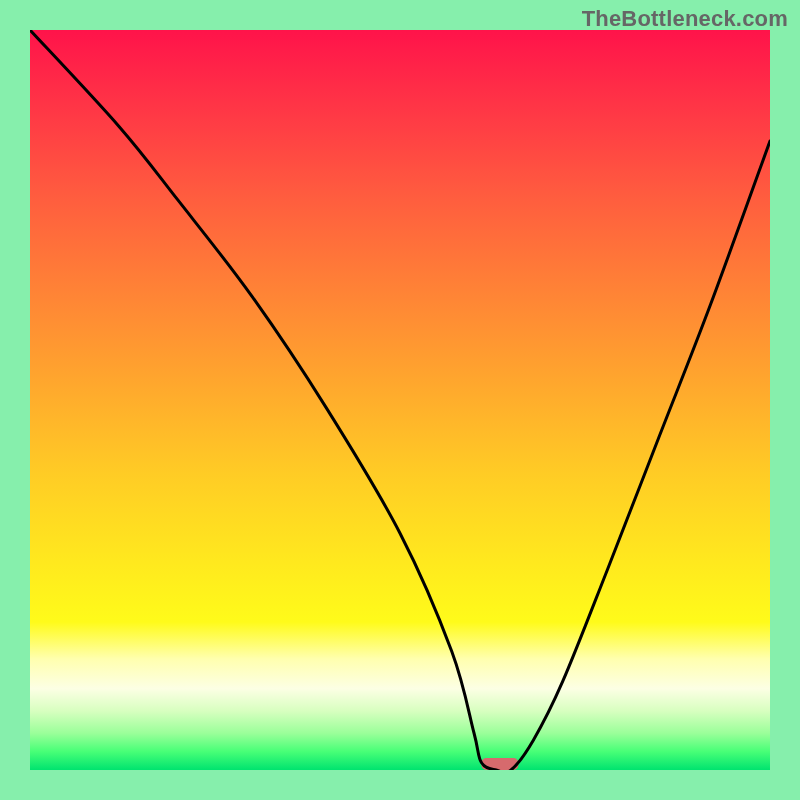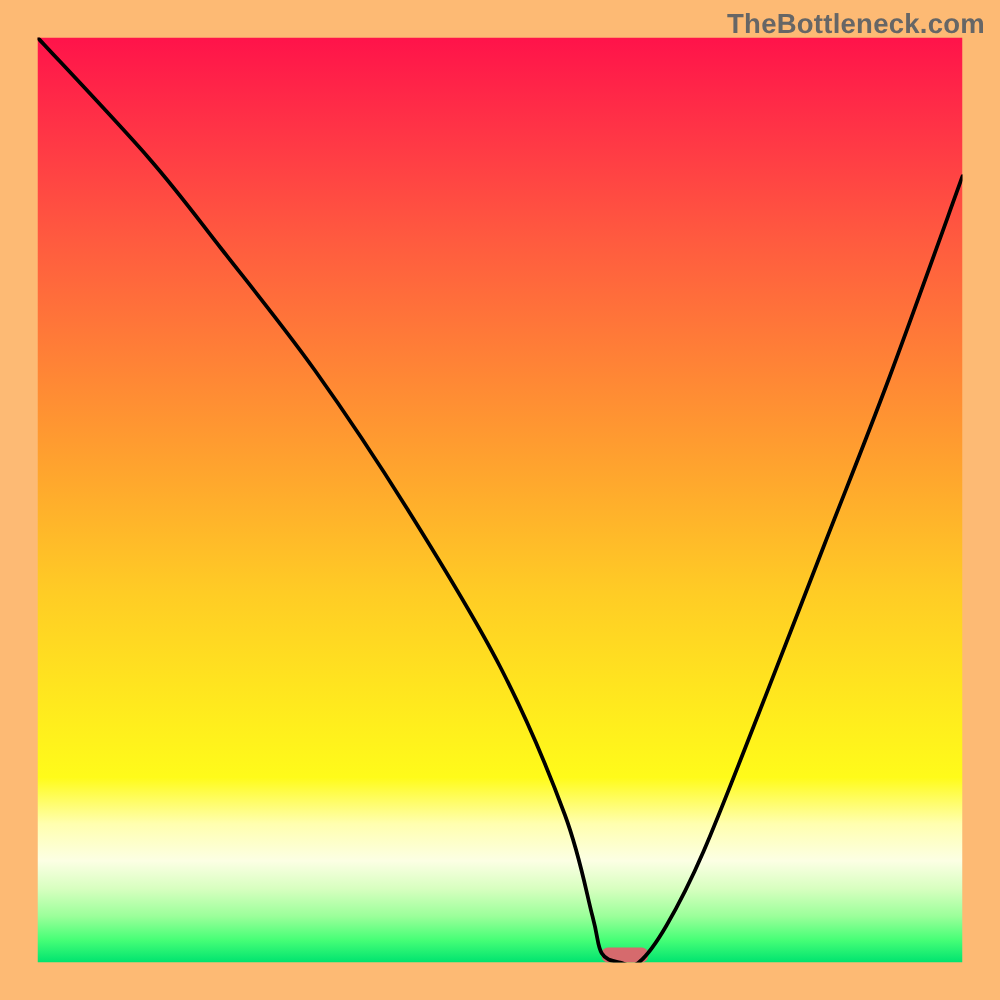--- a/index.html
+++ b/index.html
@@ -7,21 +7,21 @@
     padding: 0;
     width: 800px;
     height: 800px;
     background: #000;
     overflow: hidden;
   }
   .frame {
     position: relative;
     width: 800px;
     height: 800px;
-    background: #fdba74;
+    background: #86efac;
   }
   .plot-area {
     position: absolute;
     left: 30px;
     top: 30px;
     width: 740px;
     height: 740px;
   }
   .watermark {
     position: absolute;

